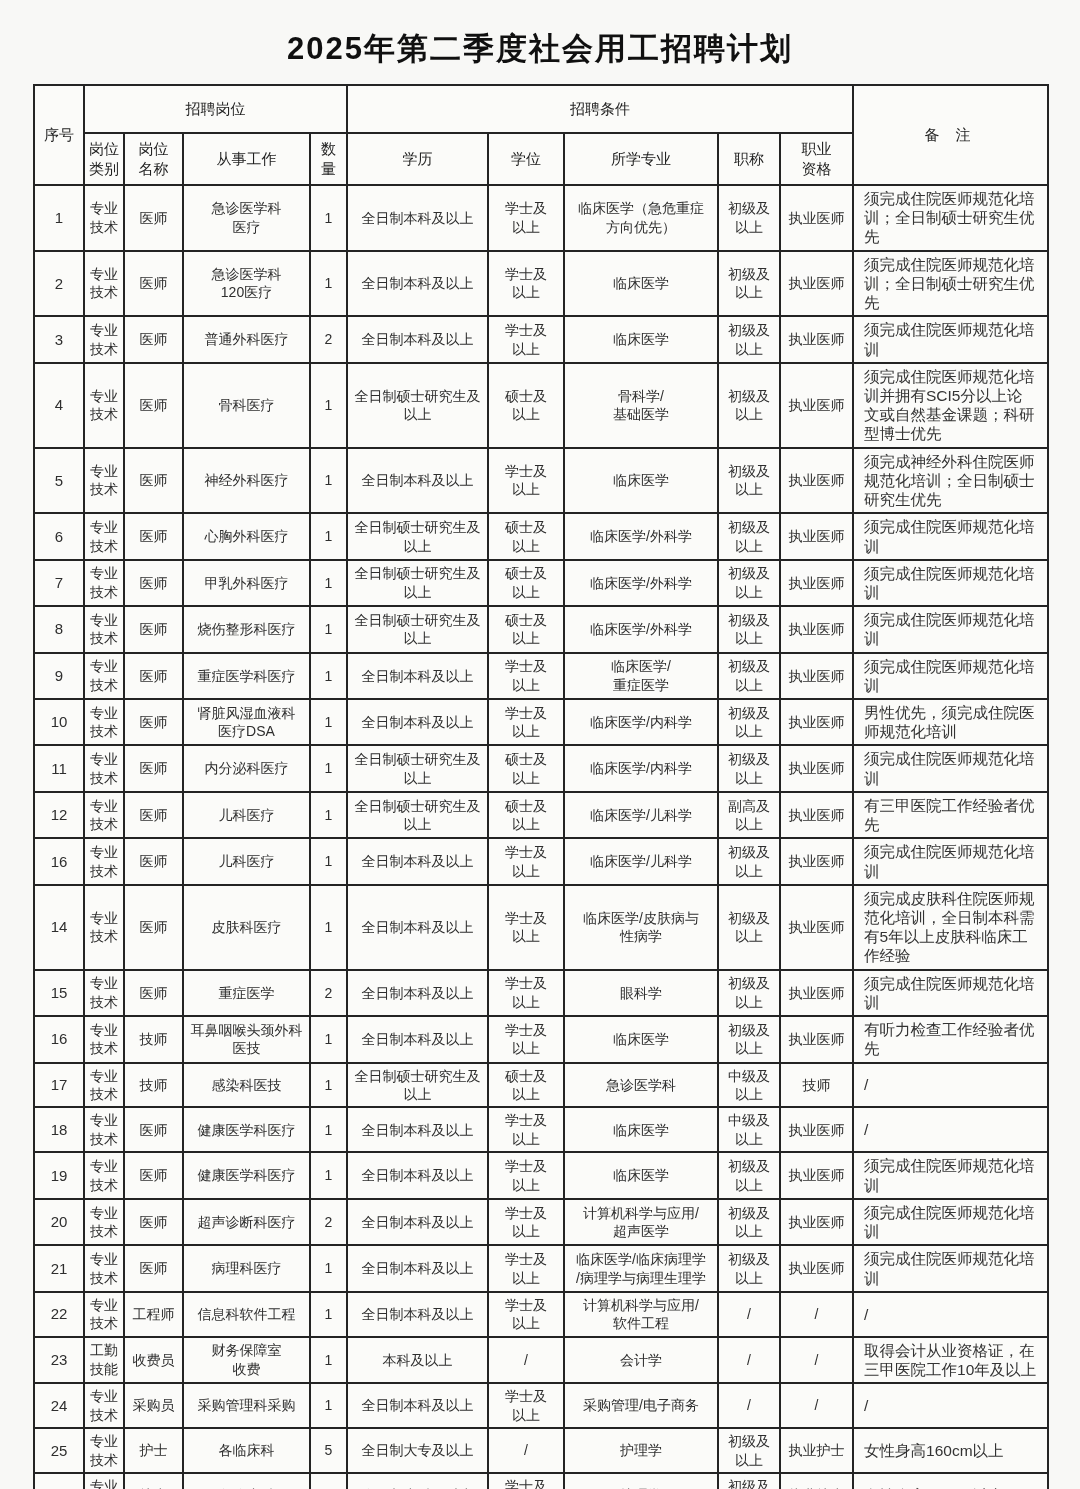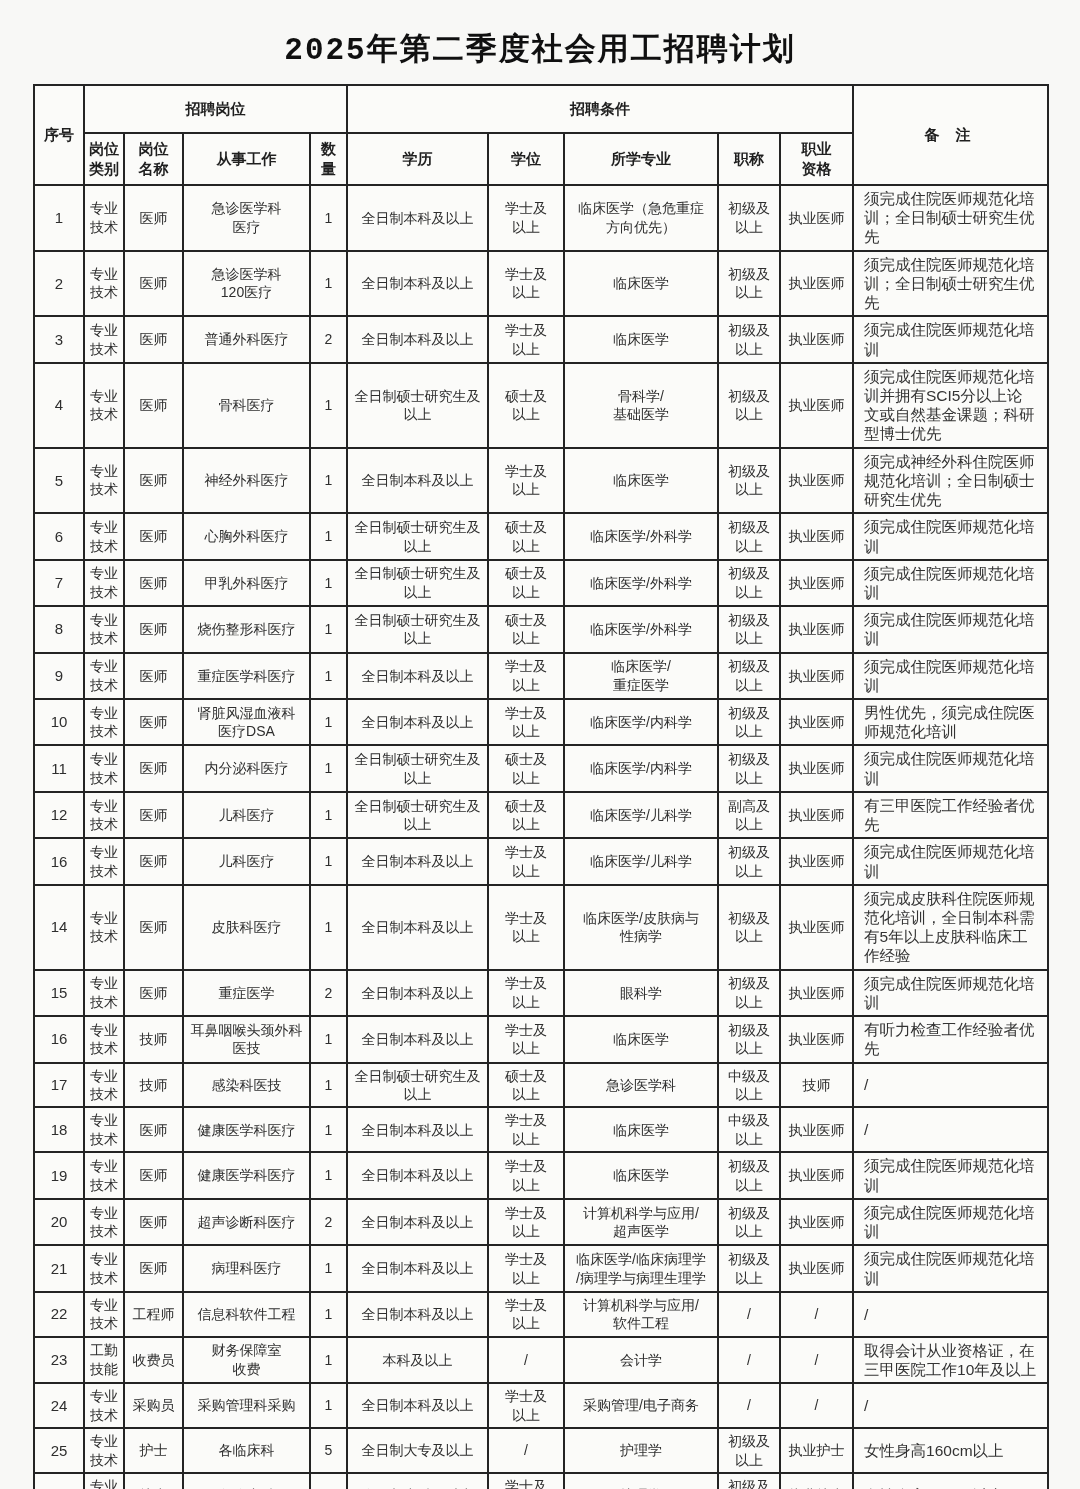--- a/index.html
+++ b/index.html
@@ -13,21 +13,21 @@
     width: 1080px;
     height: 1489px;
     background: #f8f8f6;
     overflow: hidden;
   }
   .title {
     margin: 0;
     padding-top: 28px;
     padding-bottom: 14px;
     text-align: center;
-    font-family: Liberation Mono, monospace;
+    font-family: Liberation Sans, sans-serif;
     font-size: 31px;
     font-weight: bold;
     letter-spacing: 2px;
     color: #101010;
   }
   table.plan {
     border-collapse: collapse;
     table-layout: fixed;
     width: 1014px;
     margin-left: 33px;
@@ -38,21 +38,21 @@
     padding: 3px 3px;
     text-align: center;
     vertical-align: middle;
     font-size: 14px;
     line-height: 1.32;
     color: #2e2e2e;
     overflow: hidden;
   }
   .plan th {
     font-size: 15px;
-    font-weight: bold;
+    font-weight: normal;
     color: #1f1f1f;
   }
   .pre { white-space: pre-line; }
   thead tr.h1 th { height: 40px; }
   thead tr.h2 th { height: 44px; }
   tbody td { height: 36px; }
   tbody td.c-no { font-size: 15px; }
   tbody td.c-remark {
     text-align: left;
     font-size: 15.5px;

